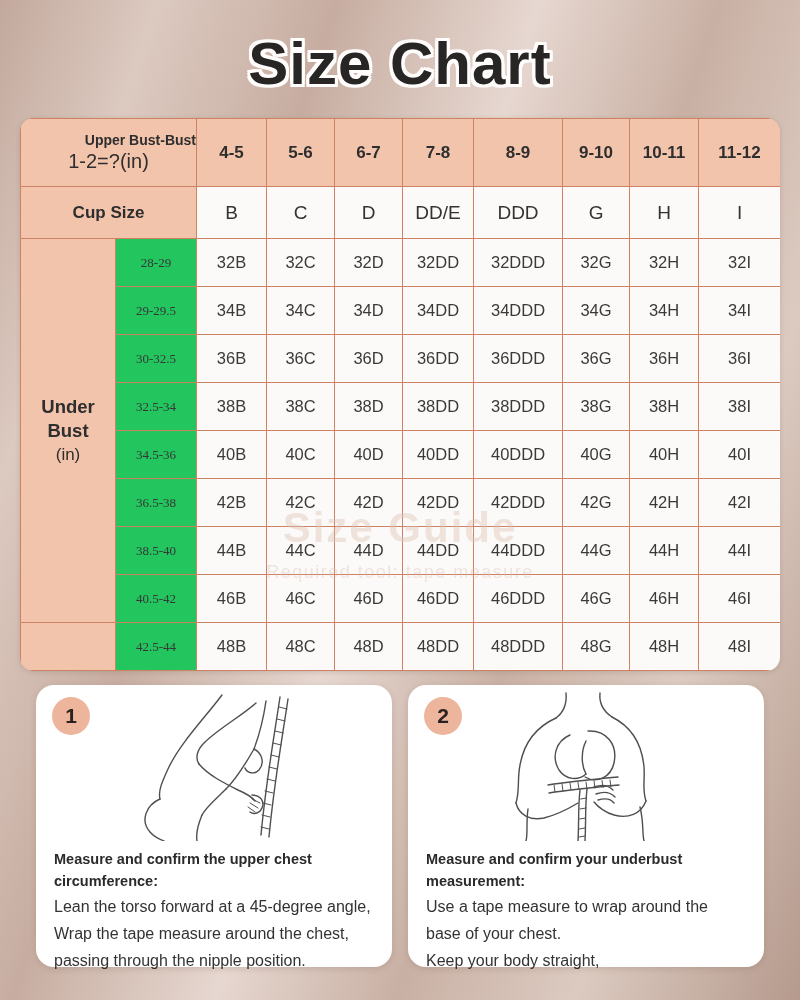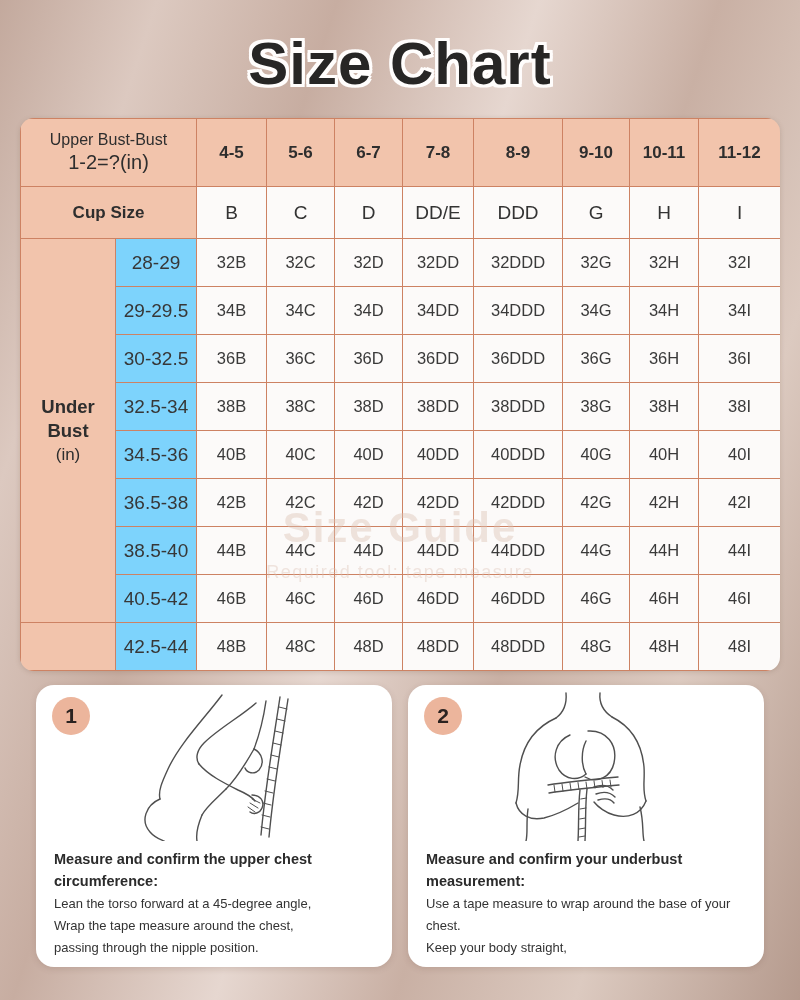--- a/index.html
+++ b/index.html
@@ -37,23 +37,23 @@
   table.size-table { border-collapse: collapse; width: 760px; table-layout: fixed; }
   .size-table td {
     border: 1px solid #cd8263; text-align: center; vertical-align: middle;
     color: #2e2e2e; padding: 0;
   }
   .size-table tr.hdr1 td { height: 68px; }
   .size-table tr.hdr2 td { height: 52px; }
   .size-table tr.body td { height: 48px; }
   td.h   { background: #f2c4ac; font-weight: bold; font-size: 17px; }
   td.cup { background: #fcfaf9; font-size: 19px; font-weight: normal; color: #333; }
-  td.range { background: #7dd3fc; font-size: 19px; color: #373737; }
+  td.range { background: #22c55e; font-size: 13px; color: #373737; font-family: Liberation Serif, serif; }
   td.cell  { background: #fcfaf9; font-size: 16.5px; color: #3a3a3a; }
-  .corner .l1 { font-size: 16px; font-weight: normal; }
+  .corner .l1 { font-size: 14px; font-weight: bold; text-align: right; }
   .corner .l2 { font-size: 20px; font-weight: normal; margin-top: 2px; }
   .ub .big { font-size: 18.5px; font-weight: bold; line-height: 1.3; }
   .ub .in  { font-size: 17px; font-weight: normal; line-height: 1.3; }
 
   .watermark {
     position: absolute; left: 0; right: 0; top: 386px;
     text-align: center; pointer-events: none;
   }
   .wm1 { font-size: 42px; font-weight: bold; color: rgba(219,192,179,.42); letter-spacing: 2px; }
   .wm2 { margin-top: 10px; font-size: 18px; color: rgba(219,192,179,.40); letter-spacing: 1.5px; }
@@ -66,21 +66,21 @@
   }
   .badge {
     position: absolute; top: 12px; left: 16px; width: 38px; height: 38px;
     border-radius: 50%; background: #ecb59c;
     display: flex; align-items: center; justify-content: center;
     font-size: 21px; font-weight: bold; color: #2b2220;
   }
   .illus { height: 156px; display: flex; justify-content: center; align-items: flex-end; }
   .card-text { padding: 8px 18px 0; }
   .card-heading { font-size: 14.5px; font-weight: bold; color: #2b2b2b; line-height: 1.5; }
-  .card-line { font-size: 13px; color: #333333; line-height: 1.7; }
+  .card-line { font-size: 16px; color: #333333; line-height: 1.7; }
 
   .figure { stroke: #4f4f4f; stroke-width: 1.4; fill: none; stroke-linecap: round; stroke-linejoin: round; }
   .figure .tick { stroke-width: 1; }
 </style>
 </head>
 <body>
 
 <h1 class="page-title">Size Chart</h1>
 
 <div class="table-wrap">

